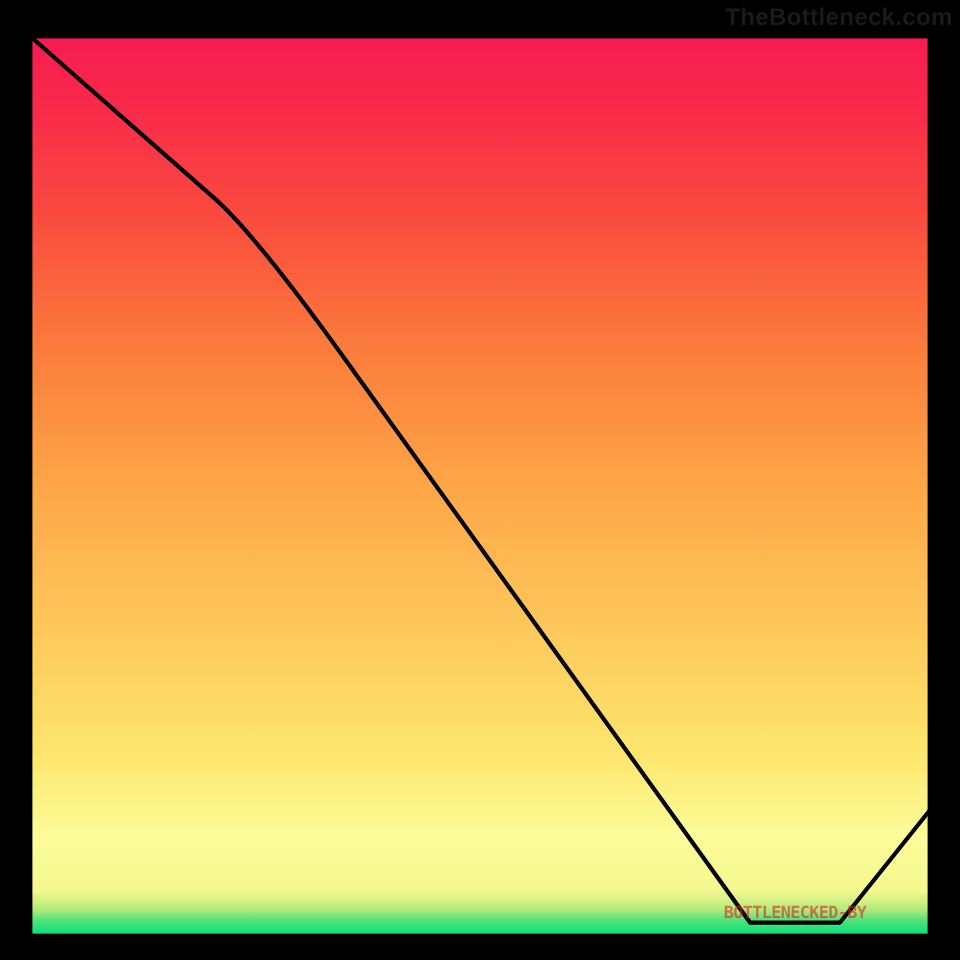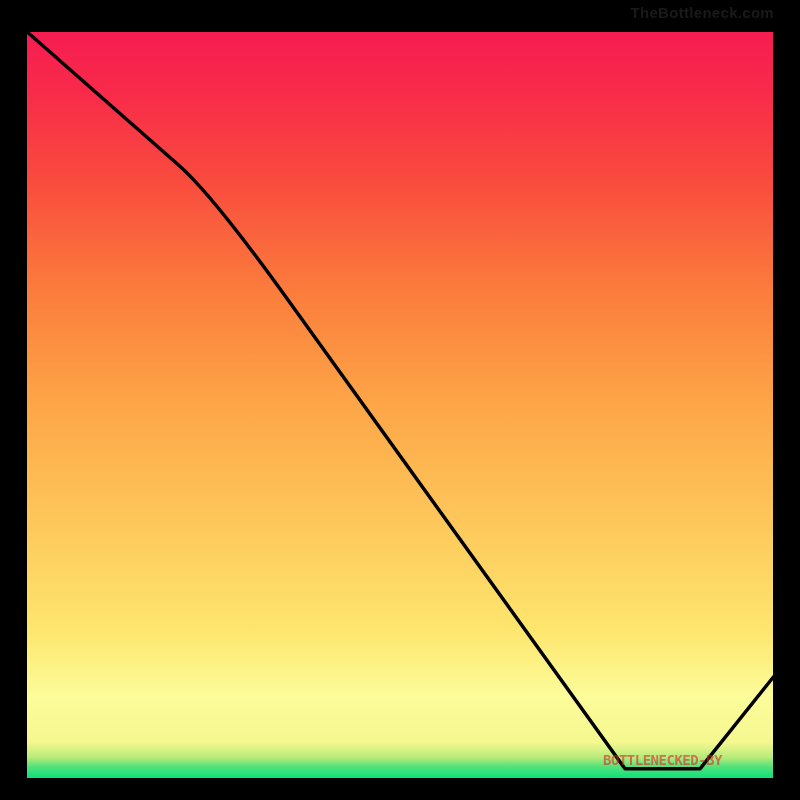--- a/index.html
+++ b/index.html
@@ -13,23 +13,23 @@
   }
   .stage {
     position: relative;
     width: 800px;
     height: 800px;
     background: #000;
   }
   .branding {
     position: absolute;
     top: 4px;
-    right: 26px;
+    right: 6px;
     color: #1a1a1a;
-    font-size: 15px;
+    font-size: 20px;
     font-weight: 700;
     letter-spacing: 0.3px;
     font-family: Arial, Helvetica, sans-serif;
   }
   svg.plot {
     position: absolute;
     left: 0;
     top: 0;
   }
   .watermark {

